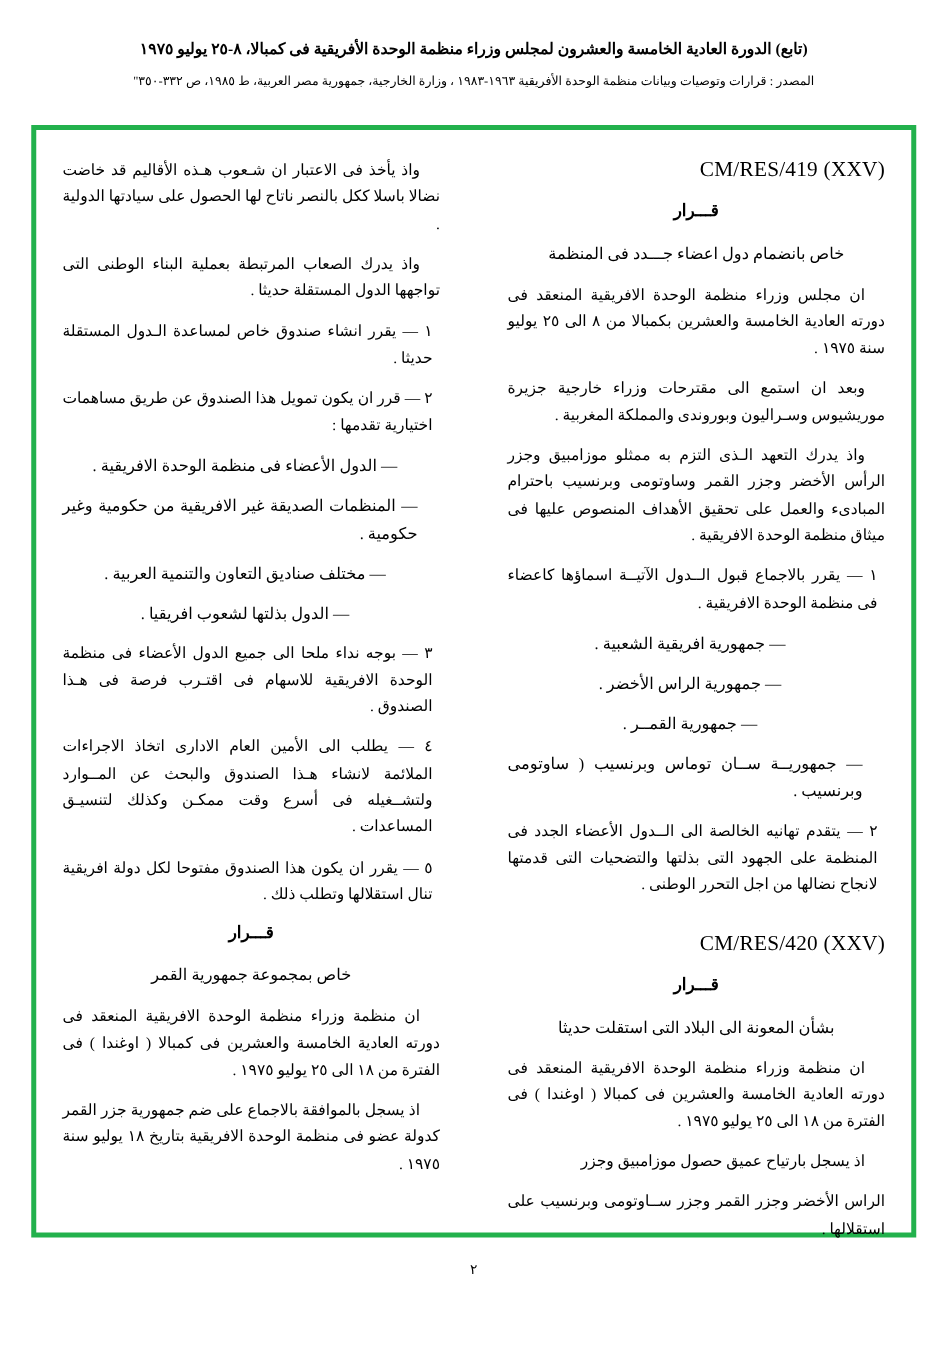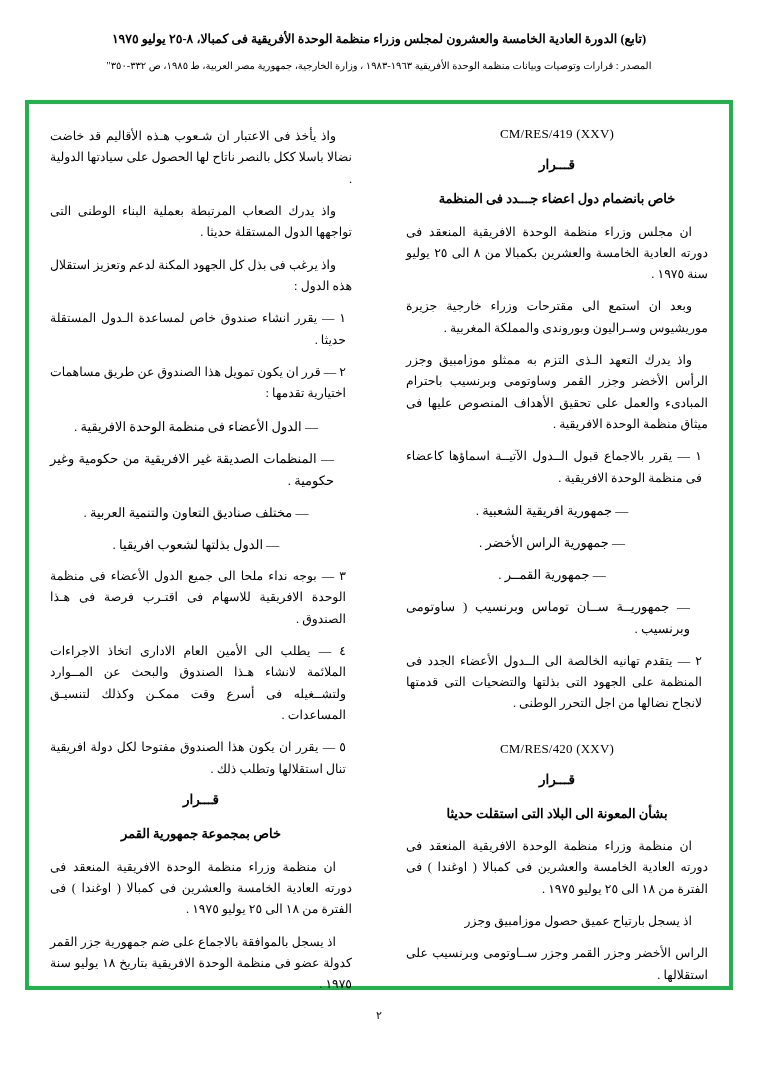--- a/index.html
+++ b/index.html
@@ -57,39 +57,39 @@
     box-sizing: border-box;
   }
   .col {
     width: 50%;
     box-sizing: border-box;
     padding: 14px 14px 0 14px;
   }
   .res-id {
     font-family: "Liberation Serif", serif;
     direction: ltr;
-    text-align: center;
-    font-size: 13px;
+    text-align: right;
+    font-size: 17px;
     margin: 0 0 14px 0;
     letter-spacing: 0.2px;
   }
   .res-id.spacer-top {
     margin-top: 26px;
   }
   .kararat {
     text-align: center;
     font-size: 13.5px;
     font-weight: bold;
     letter-spacing: 6px;
     margin: 0 0 10px 0;
   }
   .subject {
     text-align: center;
     font-size: 13px;
-    font-weight: bold;
+    font-weight: normal;
     margin: 16px 0 13px 0;
     line-height: 1.5;
   }
   p.para {
     font-size: 12.4px;
     line-height: 1.72;
     margin: 0 0 11px 0;
     text-align: justify;
     text-justify: inter-word;
   }
@@ -163,21 +163,20 @@
       <p class="para indent">ان منظمة وزراء منظمة الوحدة الافريقية المنعقد فى دورته العادية الخامسة والعشرين فى كمبالا ( اوغندا ) فى الفترة من ١٨ الى ٢٥ يوليو ١٩٧٥ .</p>
       <p class="para indent">اذ يسجل بارتياح عميق حصول موزامبيق وجزر</p>
       <p class="para">الراس الأخضر وجزر القمر وجزر ســاوتومى وبرنسيب على استقلالها .</p>
 
     </div>
 
     <div class="col">
 
       <p class="para indent">واذ يأخذ فى الاعتبار ان شـعوب هـذه الأقاليم قد خاضت نضالا باسلا ككل بالنصر ناتاح لها الحصول على سيادتها الدولية .</p>
       <p class="para indent">واذ يدرك الصعاب المرتبطة بعملية البناء الوطنى التى تواجهها الدول المستقلة حديثا .</p>
-      <p class="para indent">واذ يرغب فى بذل كل الجهود المكنة لدعم وتعزيز استقلال هذه الدول :</p>
 
       <p class="item">١ — يقرر انشاء صندوق خاص لمساعدة الـدول المستقلة حديثا .</p>
       <p class="item">٢ — قرر ان يكون تمويل هذا الصندوق عن طريق مساهمات اختيارية تقدمها :</p>
 
       <p class="dash">— الدول الأعضاء فى منظمة الوحدة الافريقية .</p>
       <p class="dash wide">— المنظمات الصديقة غير الافريقية من حكومية وغير حكومية .</p>
       <p class="dash">— مختلف صناديق التعاون والتنمية العربية .</p>
       <p class="dash">— الدول بذلتها لشعوب افريقيا .</p>
 
       <p class="item">٣ — بوجه نداء ملحا الى جميع الدول الأعضاء فى منظمة الوحدة الافريقية للاسهام فى اقتـرب فرصة فى هـذا الصندوق .</p>

